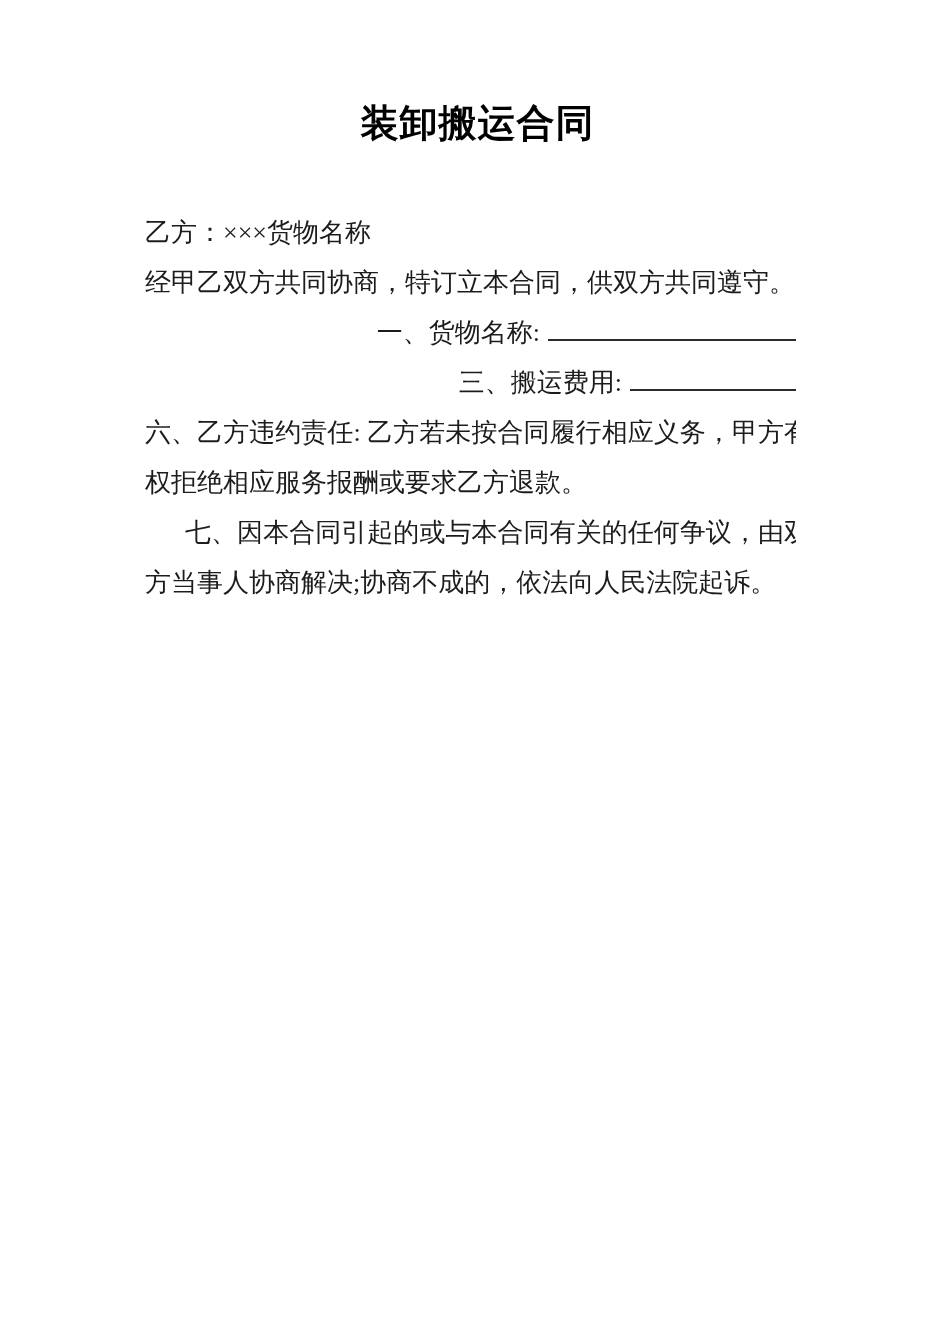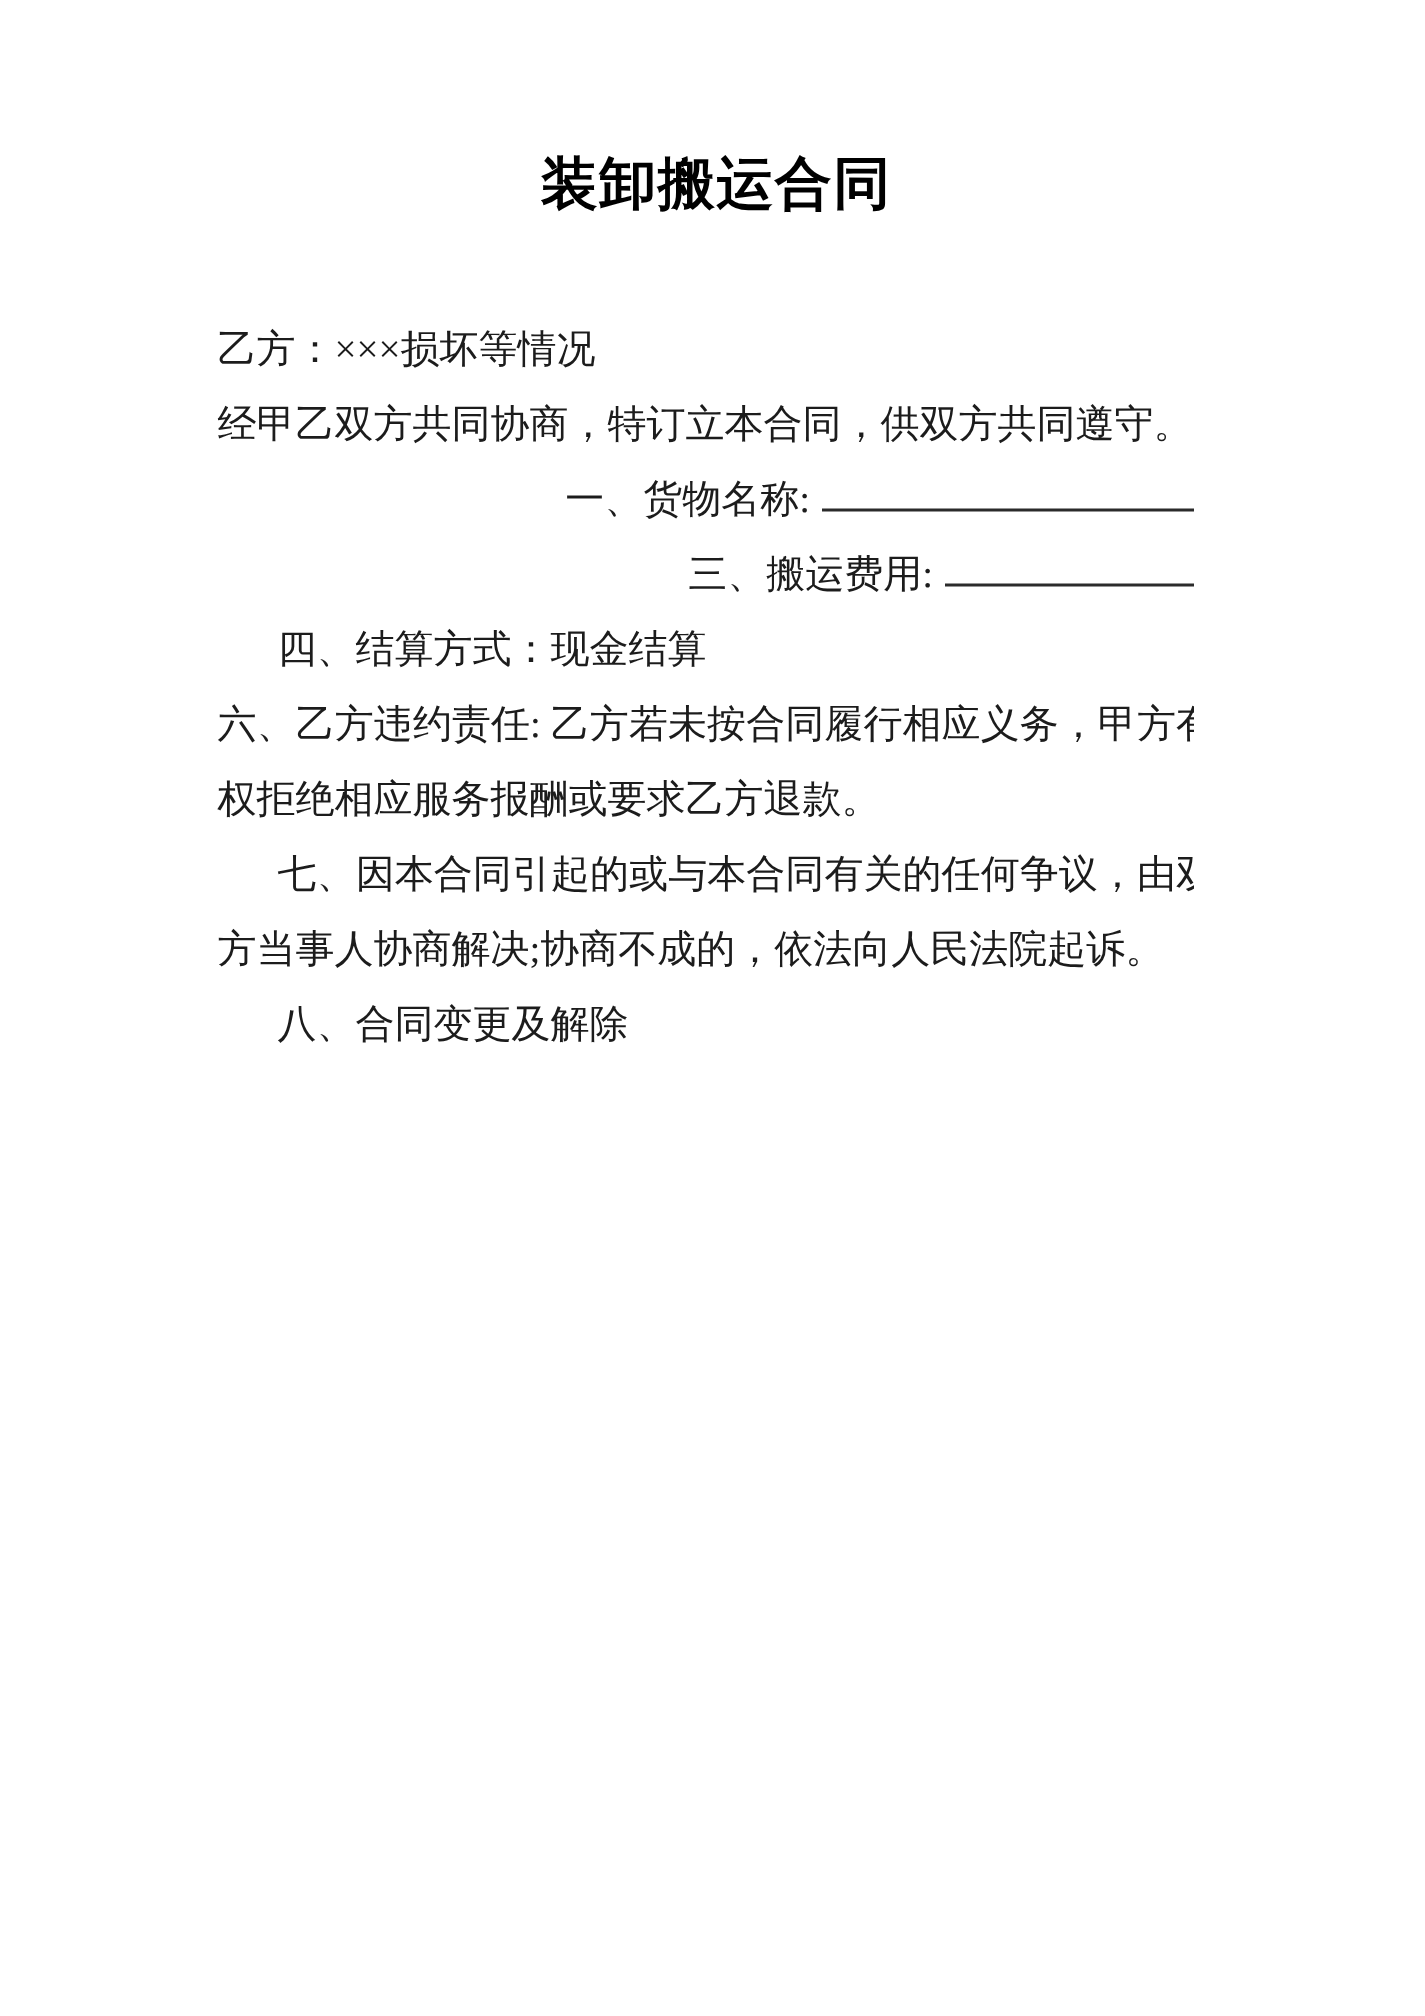--- a/index.html
+++ b/index.html
@@ -59,33 +59,31 @@
   .blank.short { width: 180px; }
 </style>
 </head>
 <body>
 
 <div class="page">
   <div class="doc">
     <h1 class="doc-title">装卸搬运合同</h1>
     <div class="doc-body">
 
-  <p class="para"><span class="ptext">乙方：×××损坏等情况</span></p>
+  <p class="para"><span class="ptext">乙方：×××货物名称</span></p>
 
   <p class="para"><span class="ptext">经甲乙双方共同协商，特订立本合同，供双方共同遵守。</span></p>
 
   <p class="para indent no-justify"><span class="ptext">一、货物名称:</span><span class="blank long"></span></p>
 
 
   <p class="para indent no-justify"><span class="ptext">三、搬运费用:</span><span class="blank short"></span></p>
 
-  <p class="para indent"><span class="ptext">四、结算方式：现金结算</span></p>
 
 
   <p class="para"><span class="ptext">六、乙方违约责任: 乙方若未按合同履行相应义务，甲方有权拒绝相应服务报酬或要求乙方退款。</span></p>
 
   <p class="para indent"><span class="ptext">七、因本合同引起的或与本合同有关的任何争议，由双方当事人协商解决;协商不成的，依法向人民法院起诉。</span></p>
 
-  <p class="para indent"><span class="ptext">八、合同变更及解除</span></p>
 
 </div>
   </div>
 </div>
 
 </body></html>

